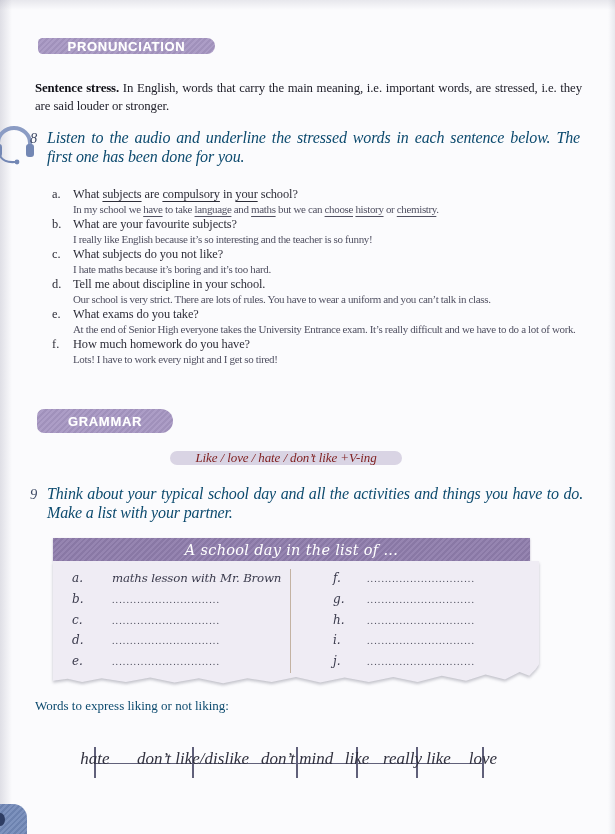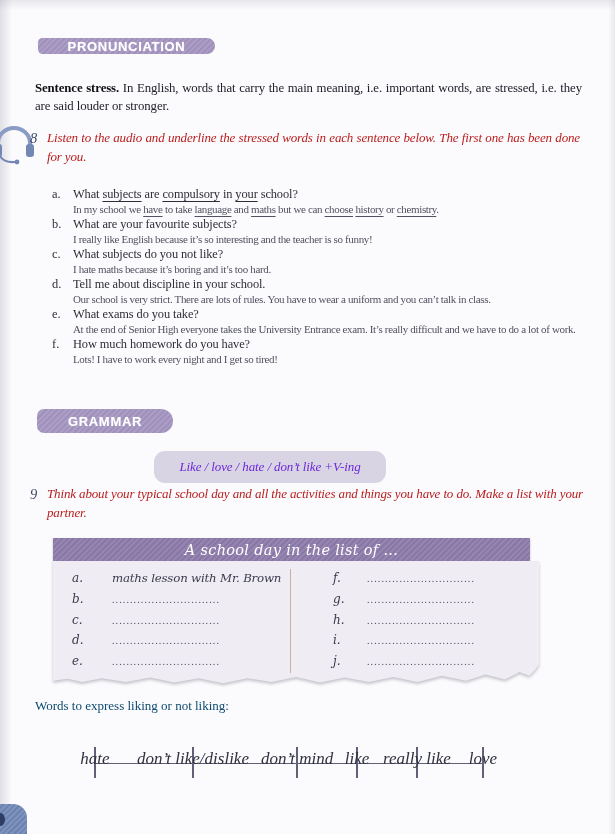--- a/index.html
+++ b/index.html
@@ -22,36 +22,36 @@
   .badge-gram{left:37px;top:409px;width:136px;height:24px;}
   
   .intro{position:absolute;left:35px;top:80px;width:547px;margin:0;font-size:12.8px;line-height:17.5px;
          color:#22222c;text-align:justify;letter-spacing:-.1px;}
   .intro b{color:#0f0f16;}
   
   .headset{position:absolute;left:-8px;top:122px;}
   .ex-num{position:absolute;font-style:italic;font-size:14.5px;color:#3e4a66;}
   .ex8-num{left:30px;top:130px;}
   .ex9-num{left:30px;top:486px;}
-  .ex-instr{position:absolute;margin:0;font-style:italic;font-size:13px;letter-spacing:-.15px;
-            line-height:18.5px;color:#b91c1c;text-align:justify;}
+  .ex-instr{position:absolute;margin:0;font-style:italic;font-size:16px;letter-spacing:-.15px;
+            line-height:18.5px;color:#0c4a6e;text-align:justify;}
   .ex8-instr{left:47px;top:129px;width:533px;}
   .ex9-instr{left:47px;top:485px;width:536px;}
   
   .qa-list{position:absolute;left:52px;top:187px;width:528px;}
   .qa-item{display:flex;}
   .qa-letter{flex:none;width:21px;font-size:12.4px;line-height:15px;color:#2d2d38;}
   .qa-body{flex:1;}
   .qa-question{font-size:12.4px;line-height:15px;color:#2d2d38;letter-spacing:-.1px;}
   .qa-answer{font-size:11px;line-height:15px;color:#515162;letter-spacing:-.35px;}
   .u{text-decoration:underline;text-underline-offset:2.5px;text-decoration-thickness:.9px;}
   
-  .rule-pill{position:absolute;left:154px;top:451px;width:232px;height:32px;background:#d9d4e4;
+  .rule-pill{position:absolute;left:170px;top:451px;width:232px;height:14px;background:#d9d4e4;
              border-radius:11px;display:flex;align-items:center;justify-content:center;
-             font-style:italic;font-size:13px;color:#6d28d9;letter-spacing:-.1px;}
+             font-style:italic;font-size:13px;color:#7f1d1d;letter-spacing:-.1px;}
   
   .sday{position:absolute;left:53px;top:538px;width:486px;}
   .sday-header{width:477px;height:23px;background-color:#8f7dac;color:#fff;display:flex;align-items:center;
                justify-content:center;font-family:"DejaVu Serif",serif;font-style:italic;font-size:14.5px;
                letter-spacing:.3px;
                background-image:repeating-linear-gradient(135deg,rgba(255,255,255,.06) 0 2px,rgba(0,0,0,.045) 2px 4px);
                box-shadow:0 1px 2px rgba(80,70,110,.35);}
   .sday-body-wrap{filter:drop-shadow(0 2px 1.5px rgba(90,90,110,.35));}
   .sday-body{position:relative;width:486px;height:126px;background:#efecf4;
      clip-path:polygon(0 0,100% 0,100% 82%,99.3% 86%,98% 91%,96% 88%,93% 94%,89% 90%,85% 95%,80% 91%,

